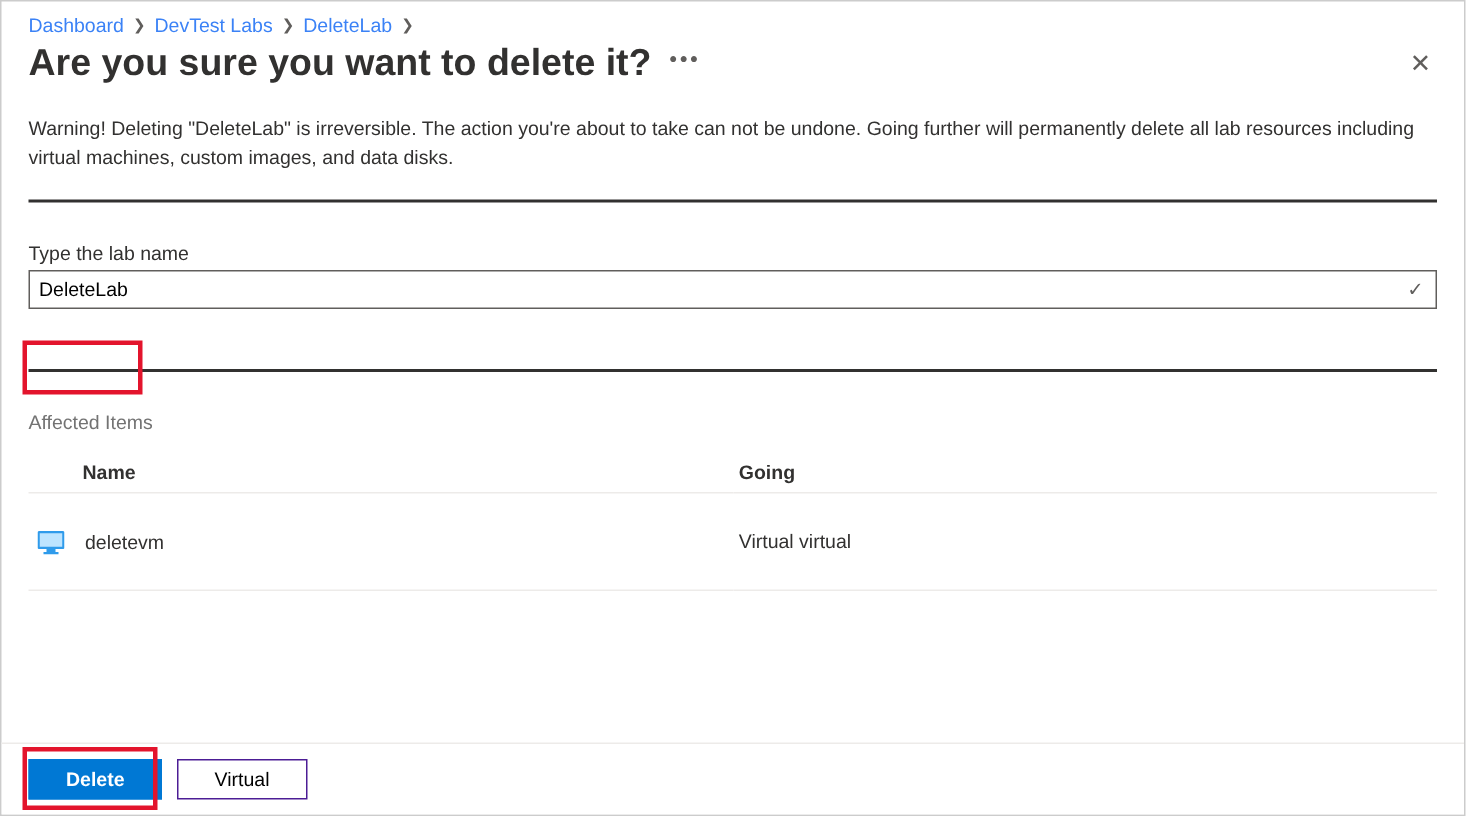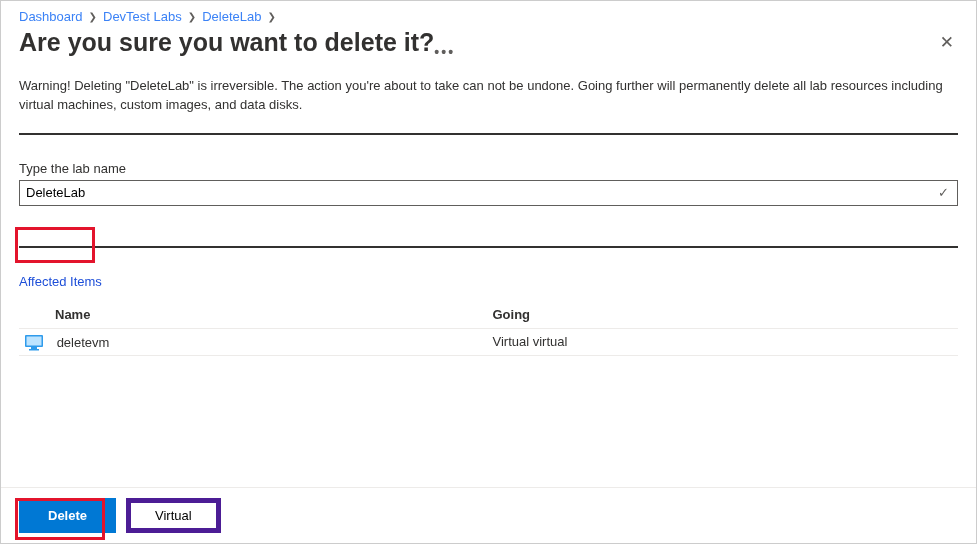--- a/index.html
+++ b/index.html
@@ -33,22 +33,22 @@
       display: flex;
       align-items: center;
       justify-content: space-between;
       padding: 4px 18px 20px 18px;
     }
     .page-title {
       font-size: 25px;
       font-weight: 600;
       color: #323130;
       display: flex;
-      align-items: flex-end;
-      gap: 0;
+      align-items: flex-start;
+      gap: 12px;
     }
     .page-title .ellipsis {
       font-size: 14px;
       color: #605e5c;
       letter-spacing: 2px;
       position: relative;
       top: 3px;
     }
     .close-btn {
       font-size: 17px;
@@ -104,38 +104,38 @@
     }
     .highlight-input {
       position: absolute;
       border: 3px solid #e3142c;
       pointer-events: none;
     }
     .hi-1 { left: 14px; top: 226px; width: 80px; height: 36px; }
     .hi-2 { left: 14px; top: 497px; width: 90px; height: 42px; }
     .section-title {
       font-size: 13px;
-      color: #1d4ed8;
+      color: #737373;
       margin-bottom: 12px;
     }
     .table {
       width: 100%;
       border-collapse: collapse;
       font-size: 13px;
     }
     .table th {
       text-align: left;
       font-weight: 700;
       padding: 6px 4px 6px 4px;
       border-bottom: 1px solid #edebe9;
       color: #323130;
     }
     .table th:first-child { padding-left: 36px; }
     .table td {
-      padding: 5px 4px;
+      padding: 24px 4px;
       border-bottom: 1px solid #edebe9;
       color: #323130;
     }
     .vm-icon {
       width: 18px;
       height: 14px;
       display: inline-block;
       position: relative;
     }
     .vm-icon svg { display: block; }
@@ -147,21 +147,21 @@
       border-top: 1px solid #edebe9;
       padding: 10px 18px;
       display: flex;
       gap: 10px;
       background: #fff;
     }
     .btn {
       font-family: inherit;
       font-size: 13px;
       padding: 5px 24px;
-      border: 5px solid #4c1d95;
+      border: 1px solid #4c1d95;
       background: #fff;
       cursor: pointer;
       min-width: 70px;
     }
     .btn-primary {
       background: #0078d4;
       border-color: #0078d4;
       color: #fff;
       font-weight: 600;
     }

